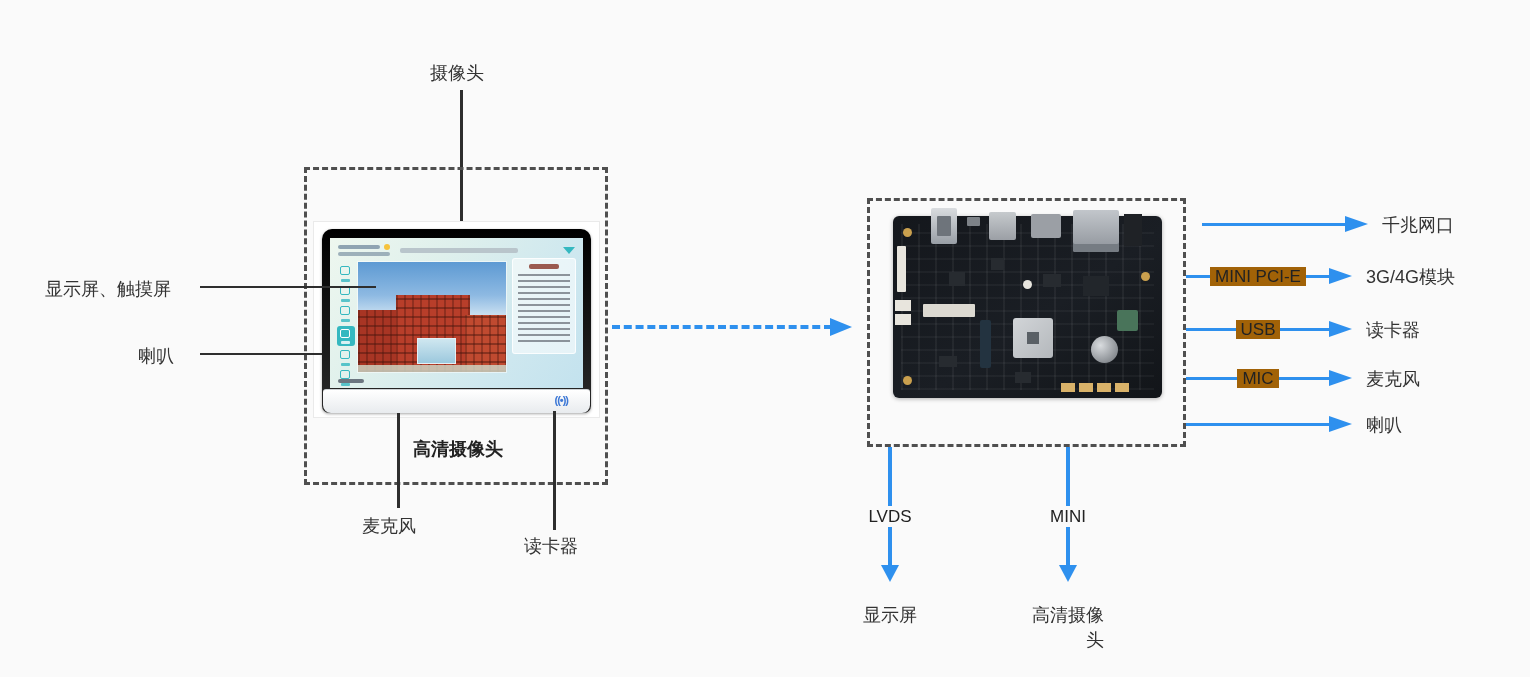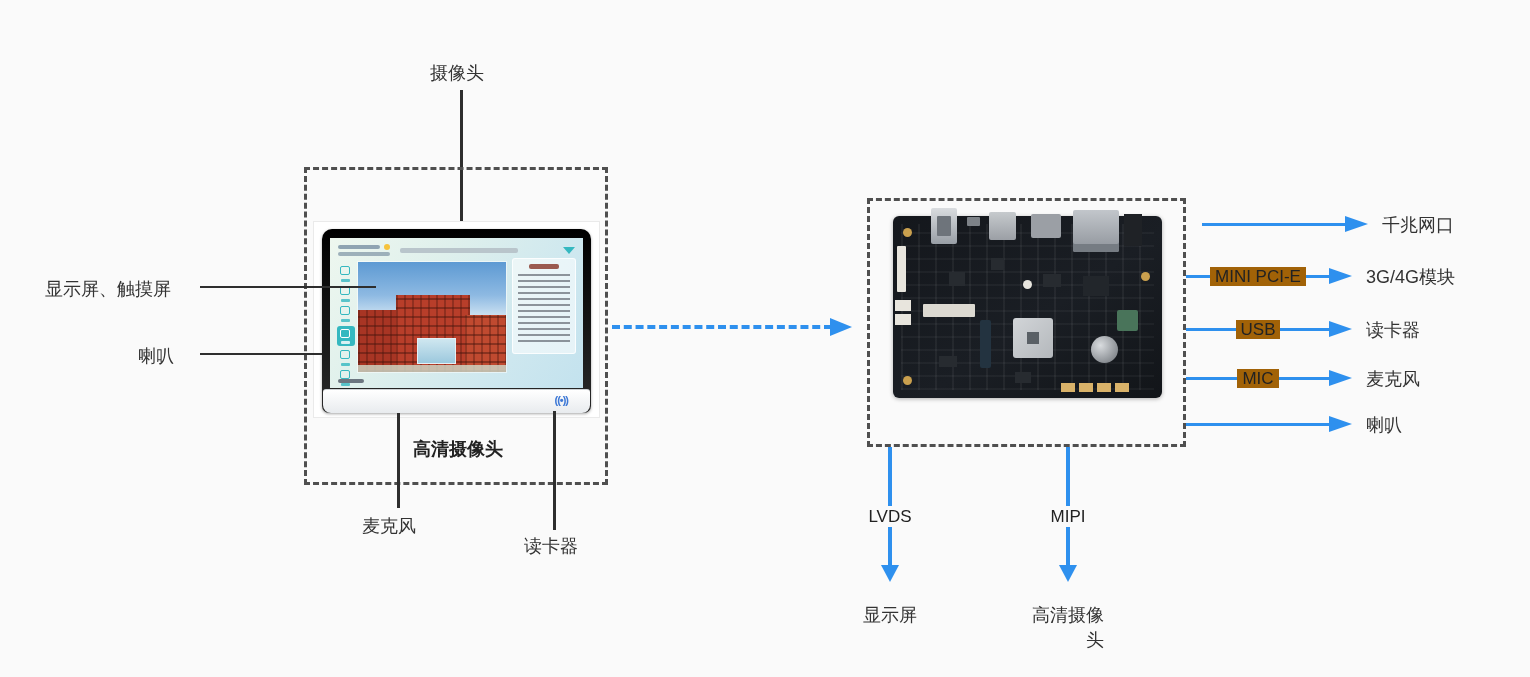--- a/index.html
+++ b/index.html
@@ -256,17 +256,17 @@
 
   <div class="vcol" style="left:820px;">
     <div class="shaft"></div>
     <div class="head"></div>
     <div class="bus"><span>LVDS</span></div>
     <div class="device">显示屏</div>
   </div>
   <div class="vcol" style="left:998px;">
     <div class="shaft"></div>
     <div class="head"></div>
-    <div class="bus"><span>MIPI</span></div>
+    <div class="bus"><span>MINI</span></div>
     <div class="device narrow">高清摄像头</div>
   </div>
 
 </div>
 
 </body></html>

